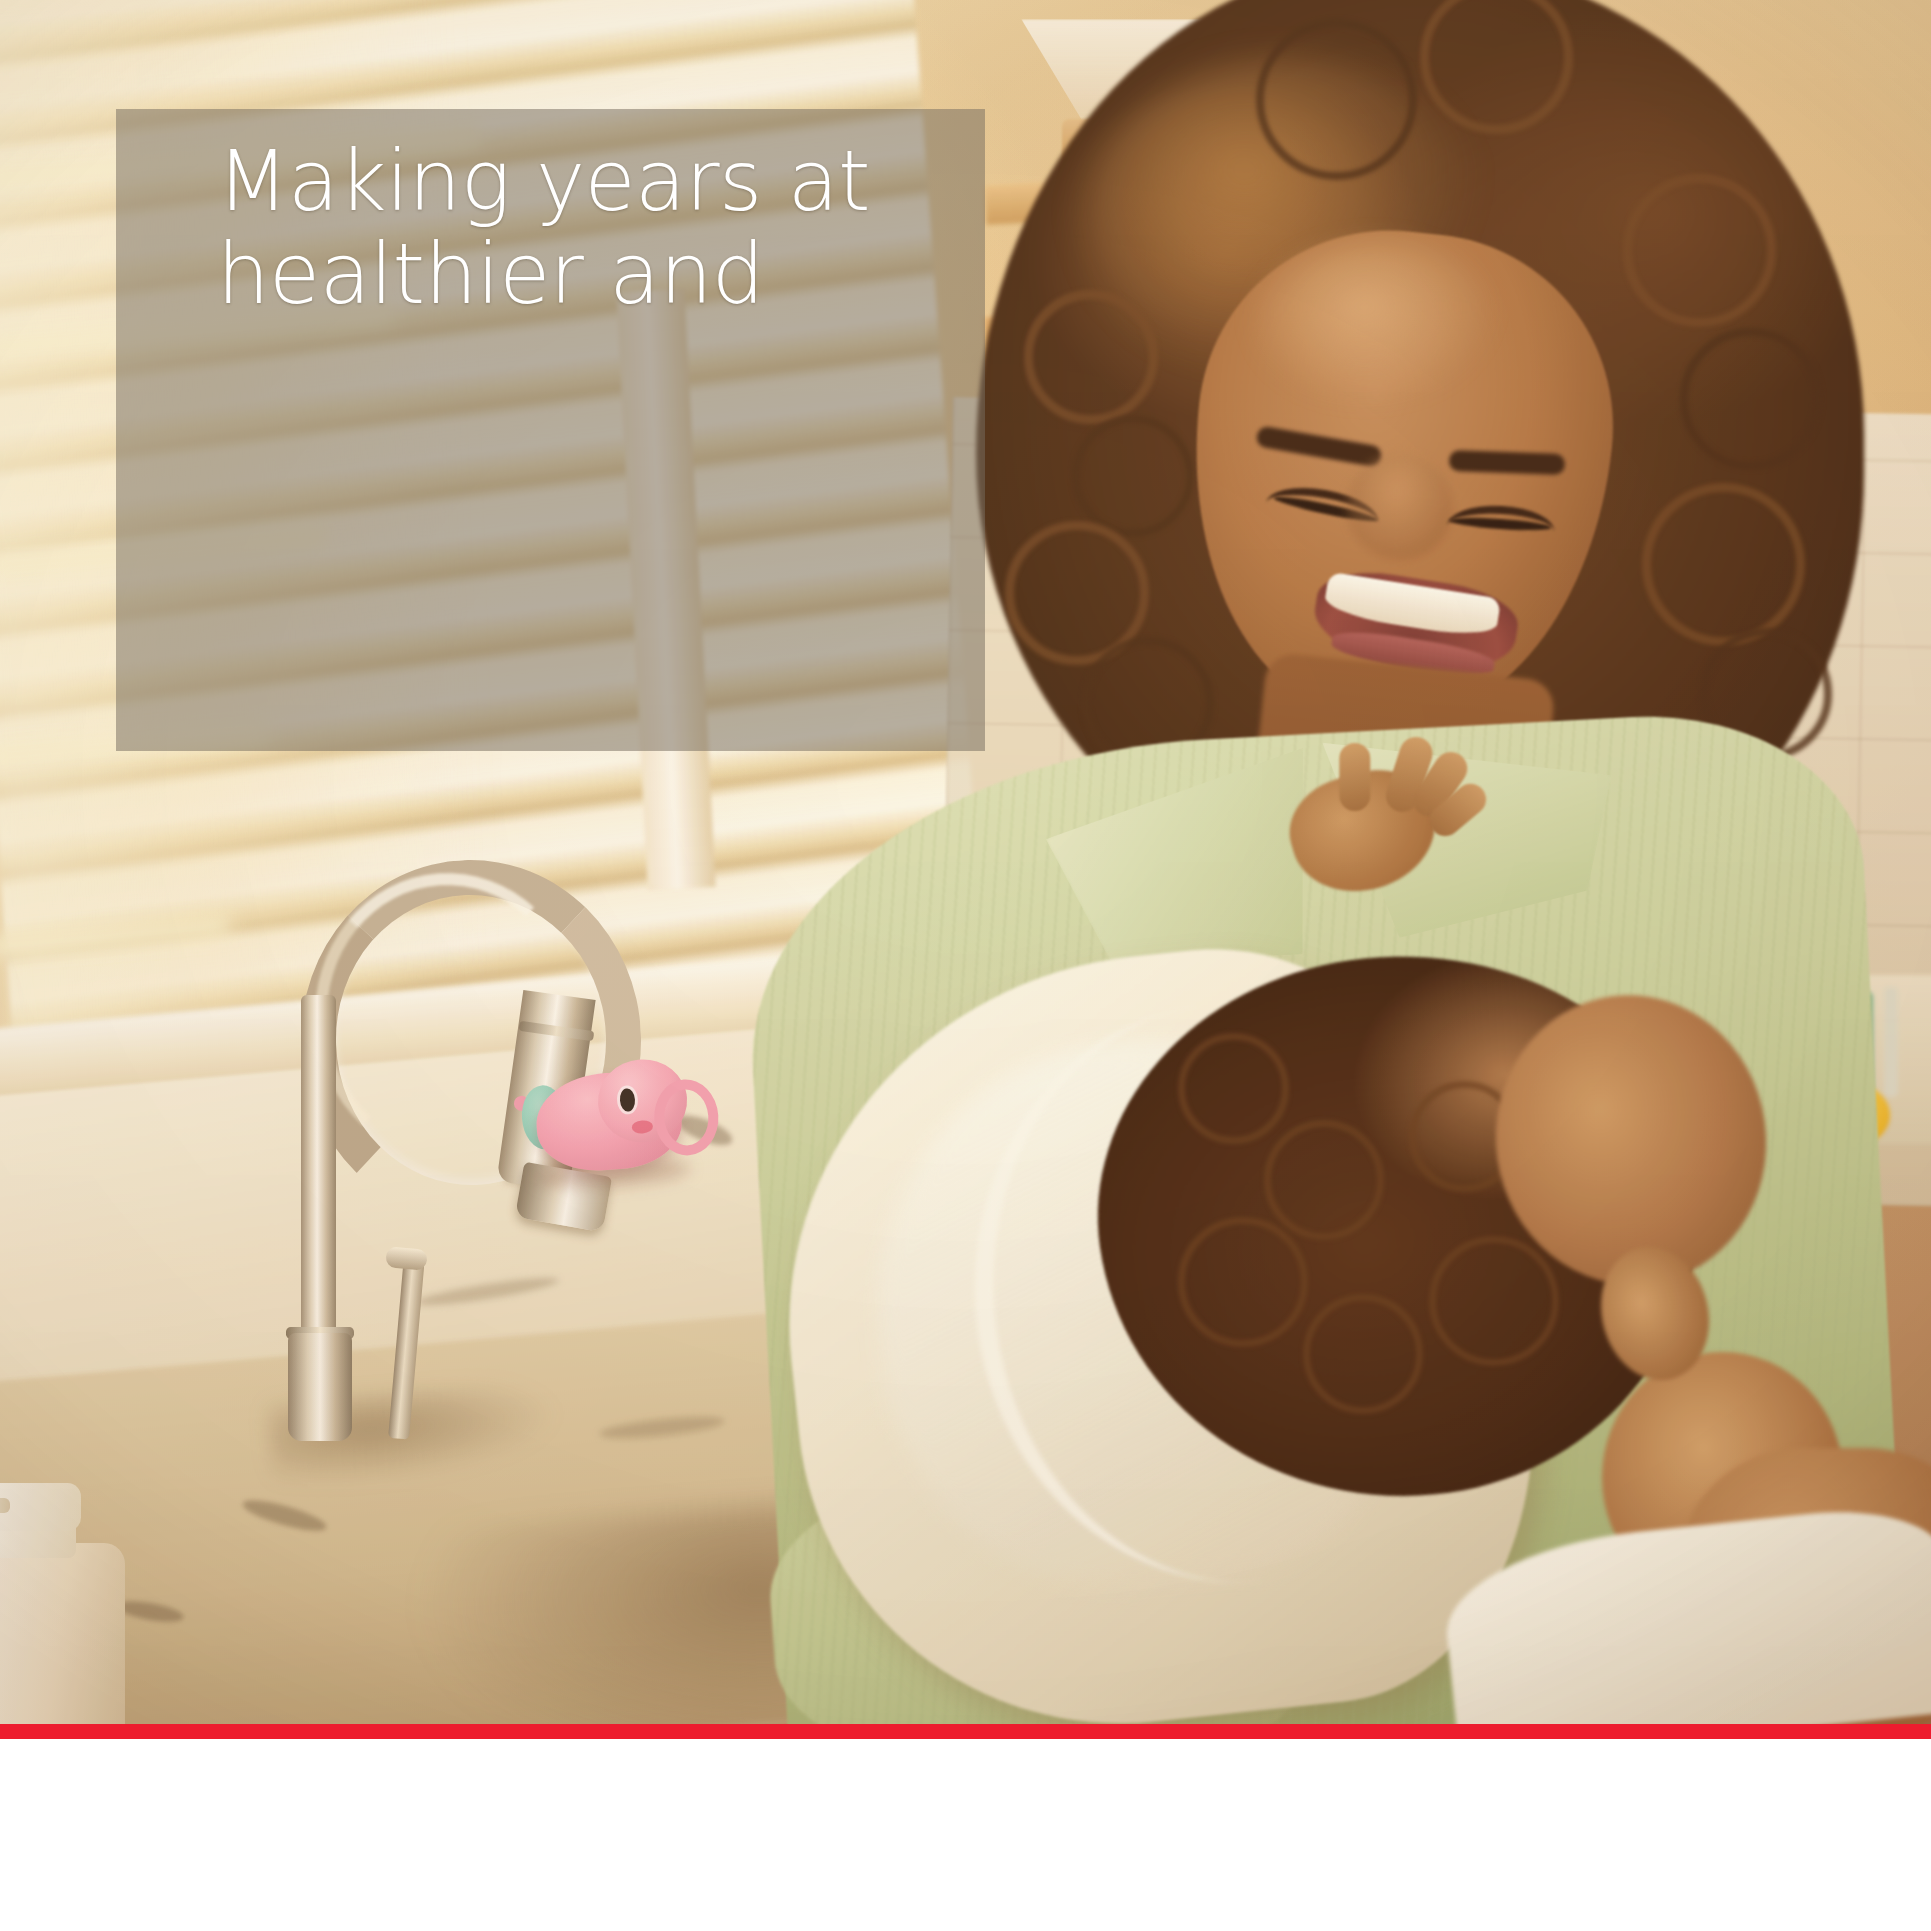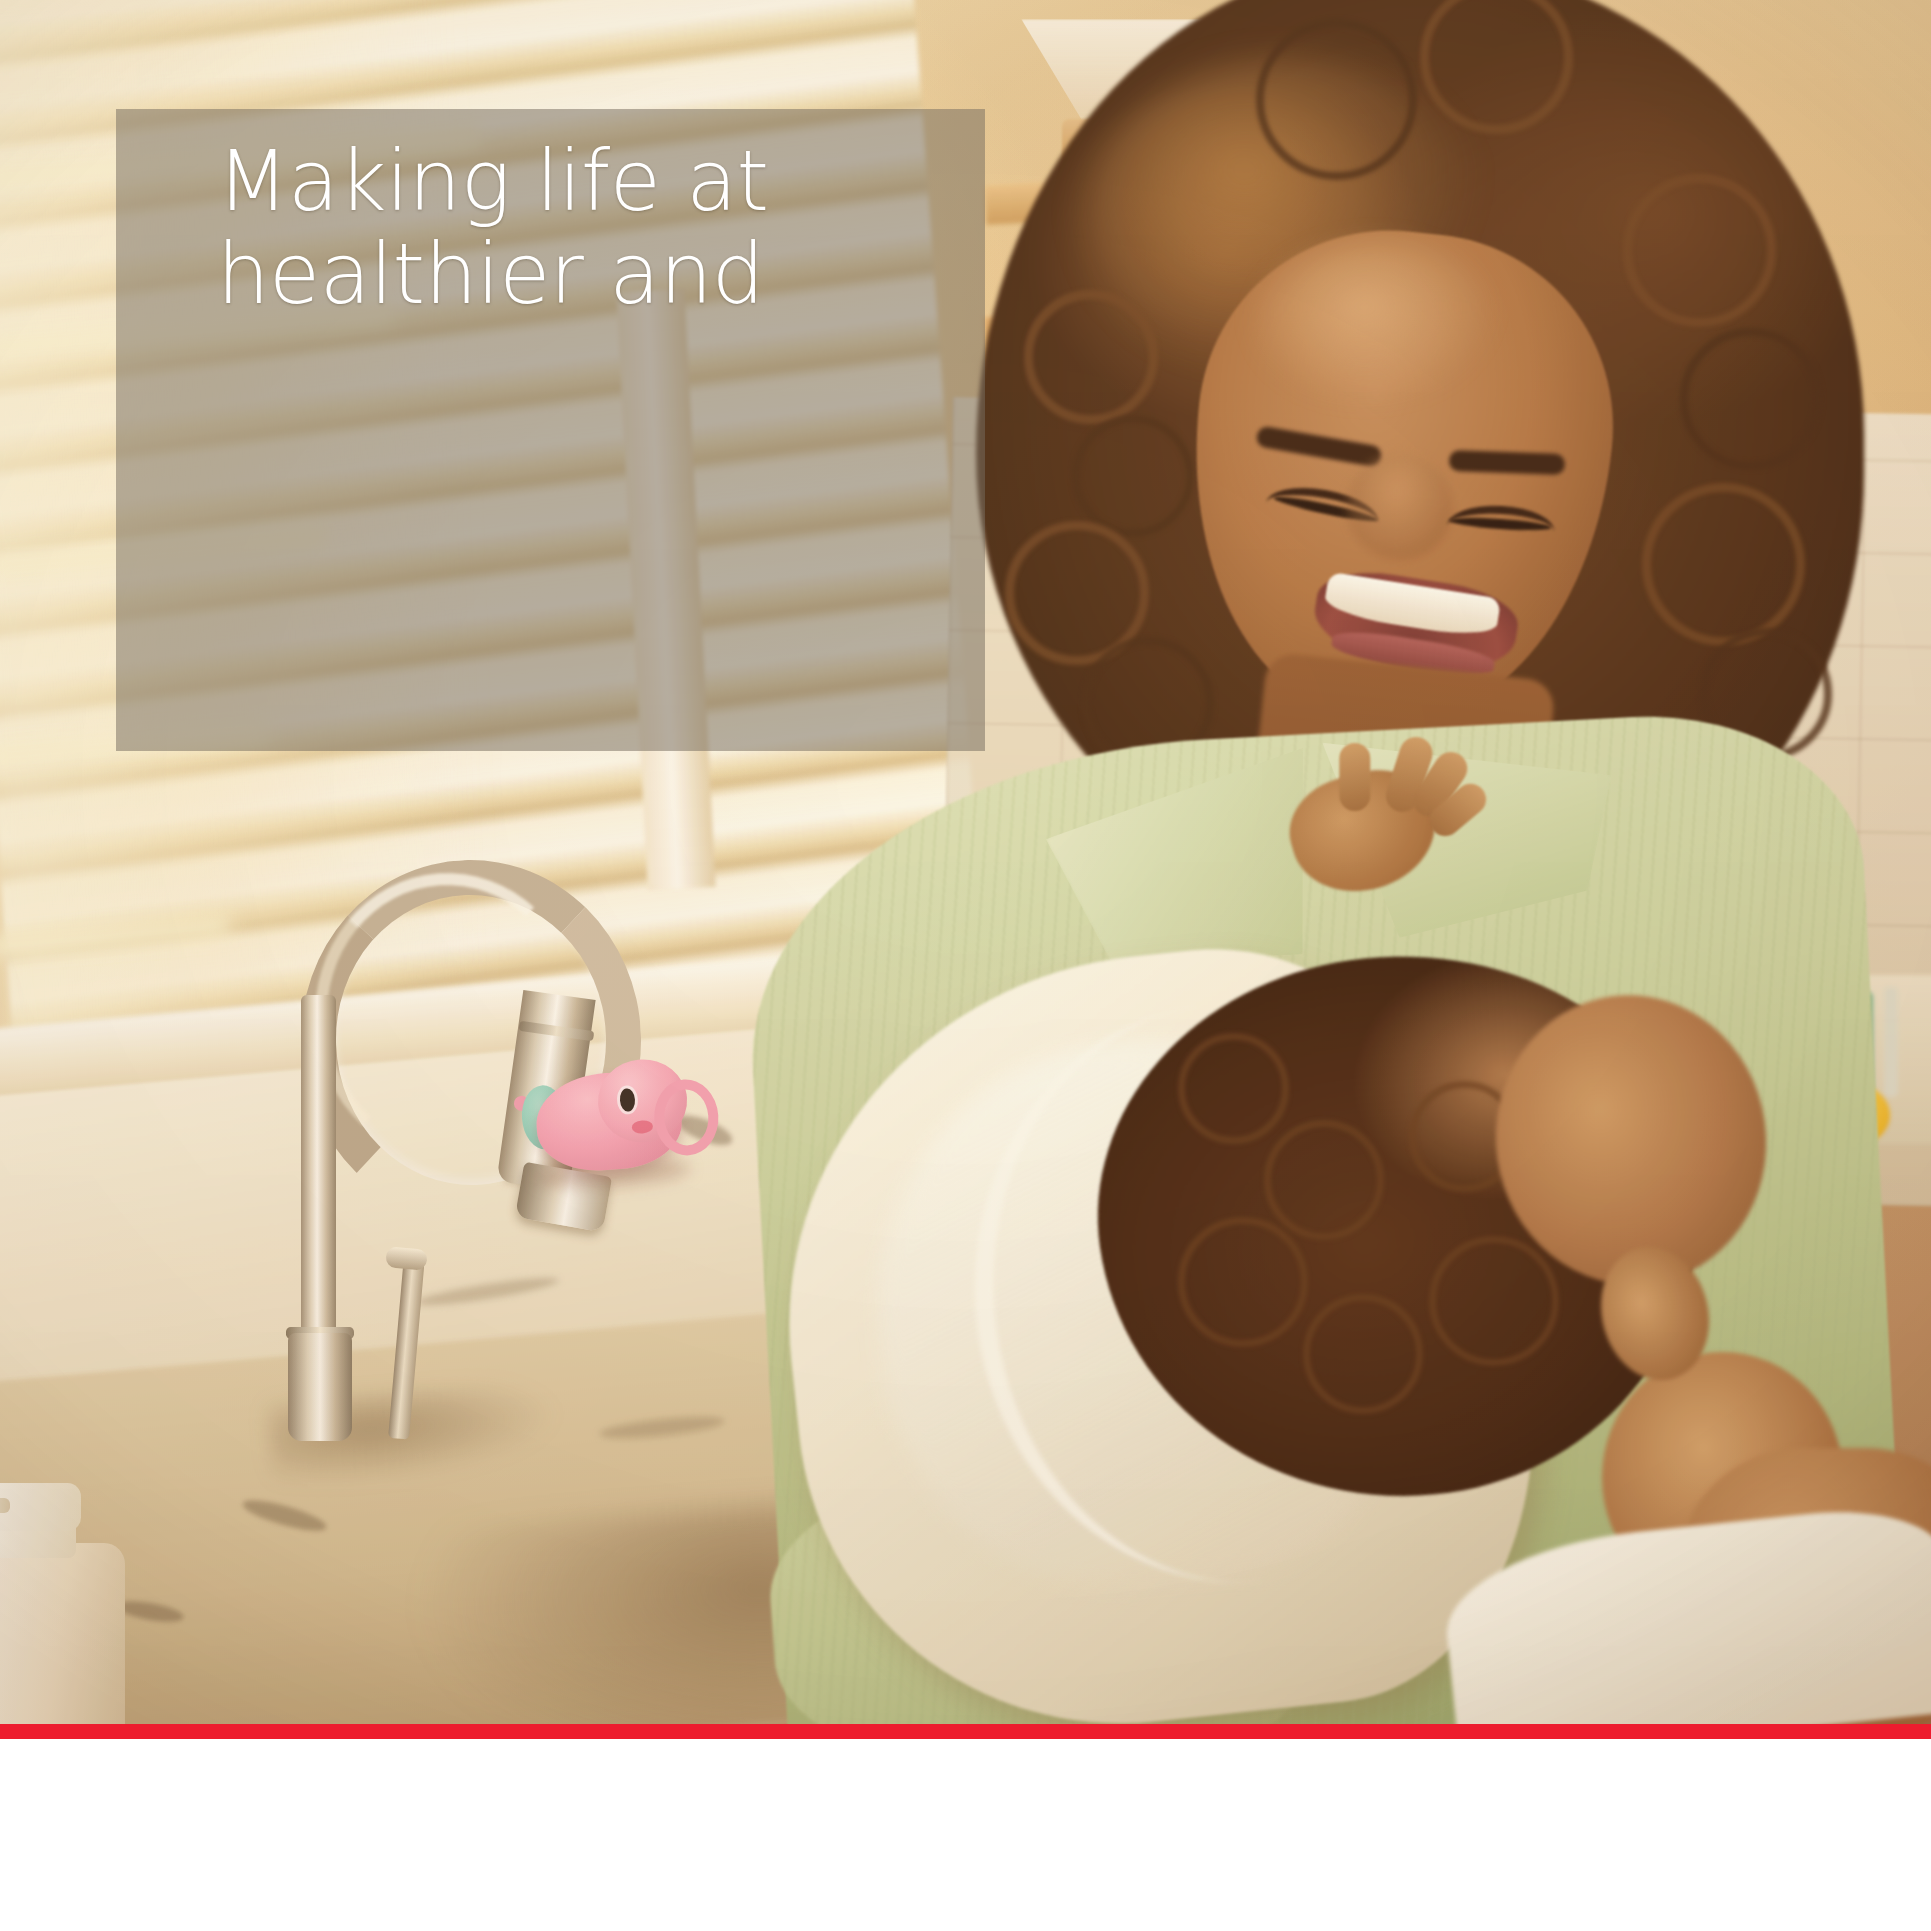--- a/index.html
+++ b/index.html
@@ -416,21 +416,21 @@
       <div id="towel-edge"></div>
       <div id="baby-towel2"></div>
     </div>
 
     <div id="grade" class="lyr"></div>
     <div id="warmfilm" class="lyr"></div>
   </div>
 
   <div id="overlay"></div>
   <div id="headline">
-    <span class="ln">Making life at</span>
+    <span class="ln">Making years at</span>
     <span class="ln">healthier and</span>
   </div>
 
   <div id="redbar"></div>
   <div id="footer">
     
   </div>
 
 </div>
 

